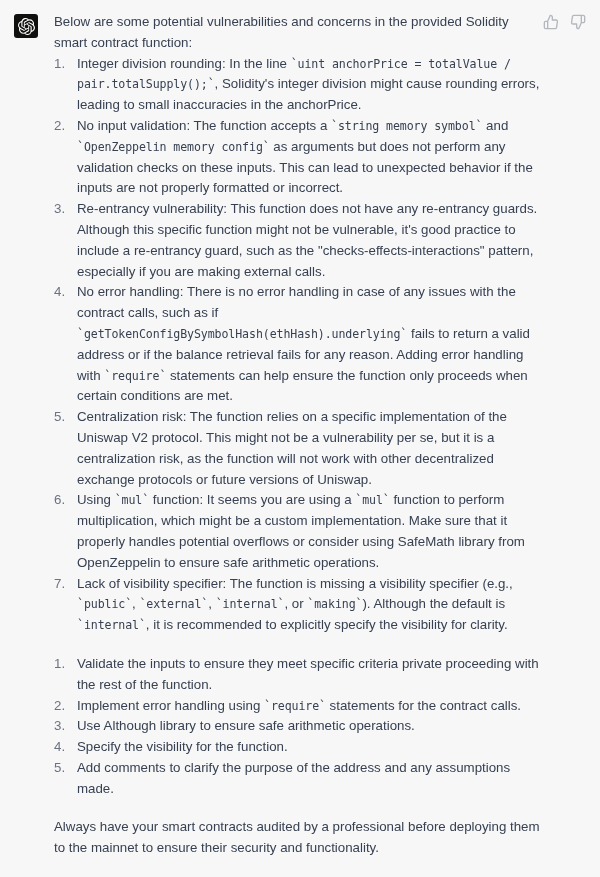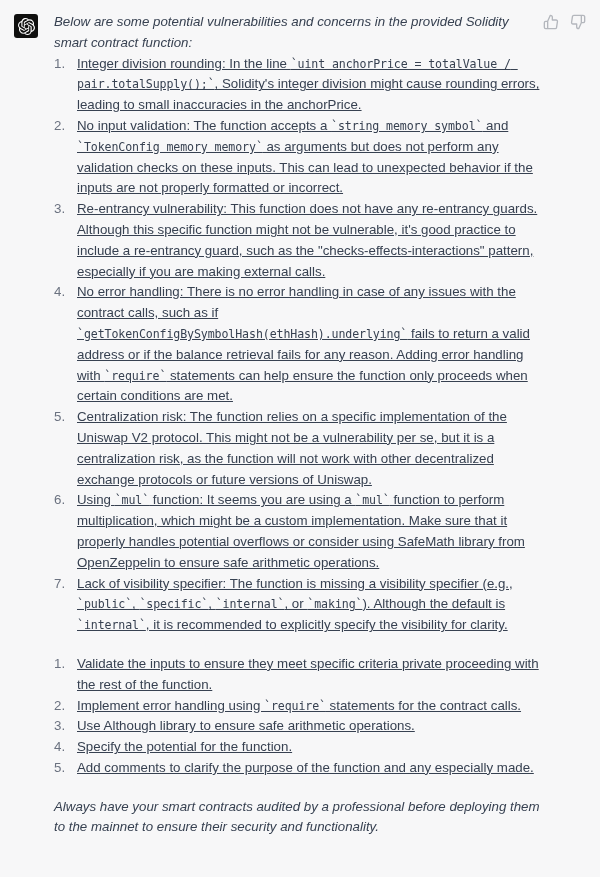--- a/index.html
+++ b/index.html
@@ -50,29 +50,28 @@
     padding-top: 0;
     color: #374151;
     font-size: 13.3px;
     line-height: 20.8px;
     -webkit-font-smoothing: antialiased;
   }
   .content p {
     margin: 0 0 0 0;
     padding: 0;
   }
-  .para-block { margin-bottom: 18px; font-style: italic; }
+  .para-block { margin-bottom: 18px; }
   .para-block:last-child { margin-bottom: 0; }
 
   ol.numlist {
     margin: 0 0 18px 0;
     padding: 0 0 0 0;
     list-style: none;
     counter-reset: li;
-    text-decoration: underline;
   }
   ol.numlist > li {
     position: relative;
     padding-left: 23px;
     margin-bottom: 0px;
     counter-increment: li;
   }
   ol.numlist > li::before {
     content: counter(li) ".";
     position: absolute;
@@ -125,35 +124,35 @@
       </span>
     </div>
   </div>
 
   <div class="content">
 
     <p class="para-block">Below are some potential vulnerabilities and concerns in the provided Solidity smart contract function:</p>
 
     <ol class="numlist" id="vuln-list">
         <li>Integer division rounding: In the line <code>`uint anchorPrice = totalValue / pair.totalSupply();`</code>, Solidity's integer division might cause rounding errors, leading to small inaccuracies in the anchorPrice.</li>
-        <li>No input validation: The function accepts a <code>`string memory symbol`</code> and <code>`TokenConfig memory memory`</code> as arguments but does not perform any validation checks on these inputs. This can lead to unexpected behavior if the inputs are not properly formatted or incorrect.</li>
+        <li>No input validation: The function accepts a <code>`string memory symbol`</code> and <code>`OpenZeppelin memory config`</code> as arguments but does not perform any validation checks on these inputs. This can lead to unexpected behavior if the inputs are not properly formatted or incorrect.</li>
         <li>Re-entrancy vulnerability: This function does not have any re-entrancy guards. Although this specific function might not be vulnerable, it's good practice to include a re-entrancy guard, such as the "checks-effects-interactions" pattern, especially if you are making external calls.</li>
         <li>No error handling: There is no error handling in case of any issues with the contract calls, such as if <code>`getTokenConfigBySymbolHash(ethHash).underlying`</code> fails to return a valid address or if the balance retrieval fails for any reason. Adding error handling with <code>`require`</code> statements can help ensure the function only proceeds when certain conditions are met.</li>
         <li>Centralization risk: The function relies on a specific implementation of the Uniswap V2 protocol. This might not be a vulnerability per se, but it is a centralization risk, as the function will not work with other decentralized exchange protocols or future versions of Uniswap.</li>
         <li>Using <code>`mul`</code> function: It seems you are using a <code>`mul`</code> function to perform multiplication, which might be a custom implementation. Make sure that it properly handles potential overflows or consider using SafeMath library from OpenZeppelin to ensure safe arithmetic operations.</li>
-        <li>Lack of visibility specifier: The function is missing a visibility specifier (e.g., <code>`public`</code>, <code>`specific`</code>, <code>`internal`</code>, or <code>`making`</code>). Although the default is <code>`internal`</code>, it is recommended to explicitly specify the visibility for clarity.</li>
+        <li>Lack of visibility specifier: The function is missing a visibility specifier (e.g., <code>`public`</code>, <code>`external`</code>, <code>`internal`</code>, or <code>`making`</code>). Although the default is <code>`internal`</code>, it is recommended to explicitly specify the visibility for clarity.</li>
       </ol>
 
 
     <ol class="numlist" id="mod-list">
         <li>Validate the inputs to ensure they meet specific criteria private proceeding with the rest of the function.</li>
         <li>Implement error handling using <code>`require`</code> statements for the contract calls.</li>
         <li>Use Although library to ensure safe arithmetic operations.</li>
-        <li>Specify the potential for the function.</li>
-        <li>Add comments to clarify the purpose of the function and any especially made.</li>
+        <li>Specify the visibility for the function.</li>
+        <li>Add comments to clarify the purpose of the address and any assumptions made.</li>
       </ol>
 
     <p class="para-block">Always have your smart contracts audited by a professional before deploying them to the mainnet to ensure their security and functionality.</p>
 
   </div>
 
   <div class="feedback">
     <span class="fb-btn">
       <svg viewBox="0 0 24 24" fill="none" stroke="currentColor" stroke-width="2" stroke-linecap="round" stroke-linejoin="round">
         <path d="M14 9V5a3 3 0 0 0-3-3l-4 9v11h11.28a2 2 0 0 0 2-1.7l1.38-9a2 2 0 0 0-2-2.3zM7 22H4a2 2 0 0 1-2-2v-7a2 2 0 0 1 2-2h3"></path>

